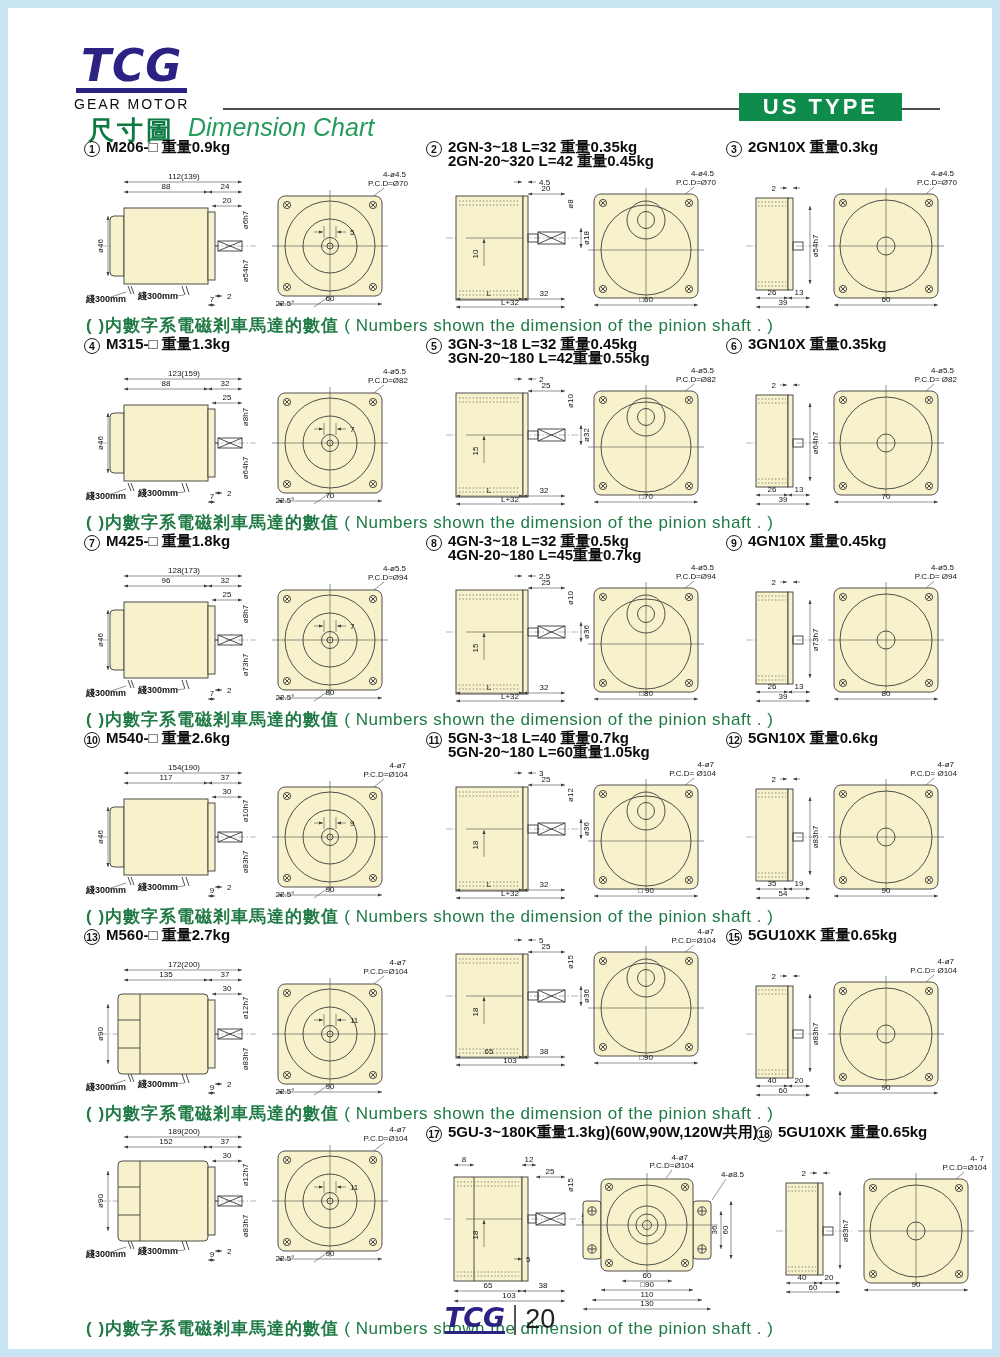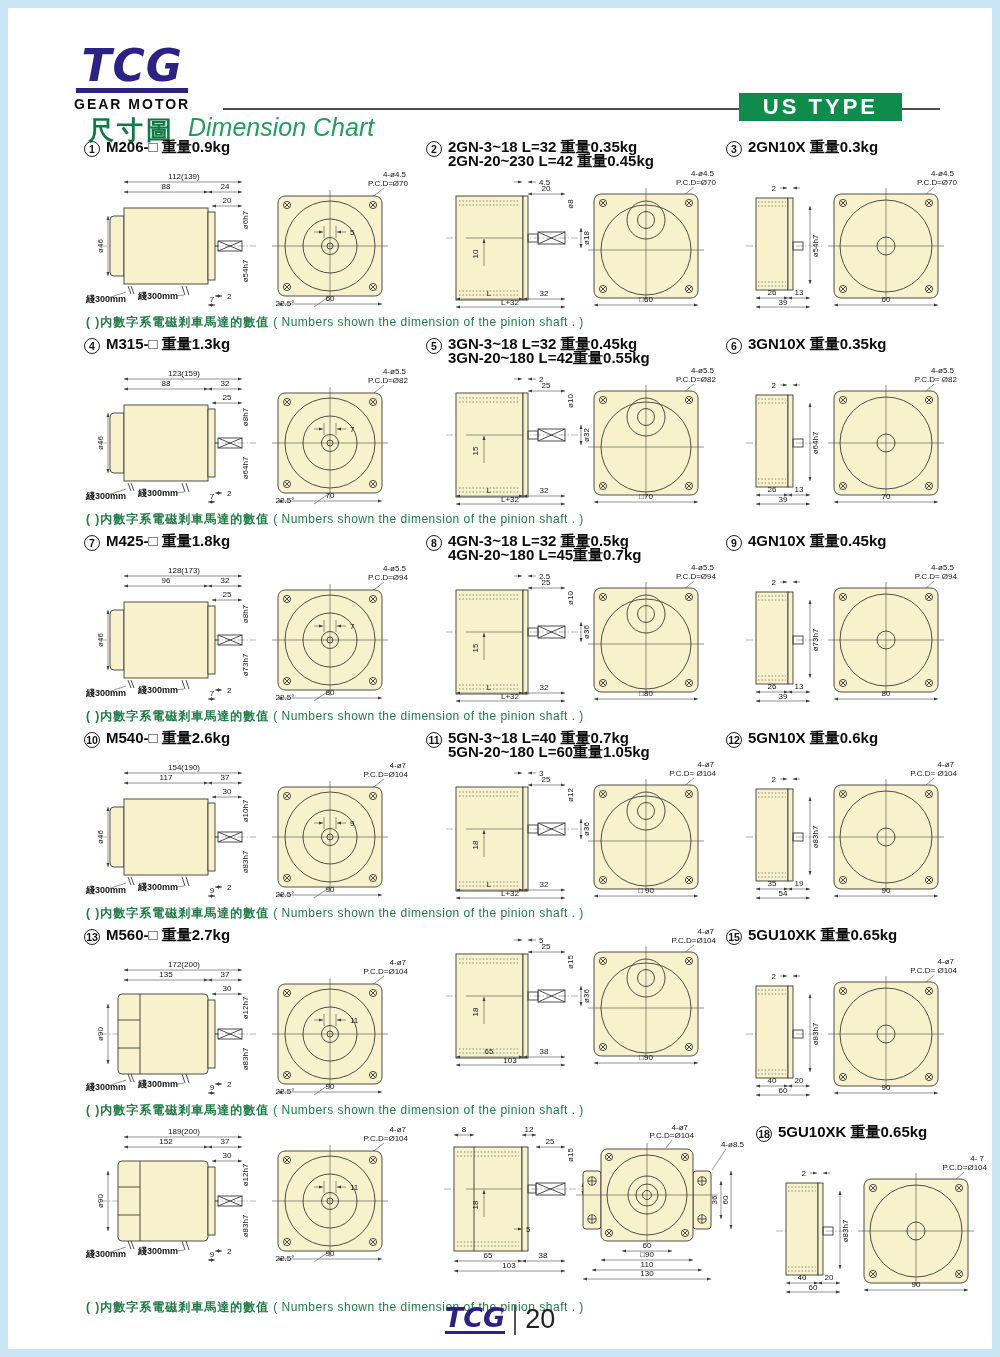--- a/index.html
+++ b/index.html
@@ -3,39 +3,39 @@
 <meta charset="utf-8">
 <style>
   *{margin:0;padding:0;box-sizing:border-box}
   html,body{background:#dcebf3;font-family:"Liberation Sans",sans-serif}
   .page{width:1000px;height:1357px;background:#ffffff;border:8px solid #c9e4f2;position:relative;overflow:hidden}
   
   .hdr{position:relative;height:130px}
   .logo{position:absolute;left:66px;top:38px;text-align:center}
   .logo-tcg{display:inline-block;font-family:"DejaVu Sans",sans-serif;font-style:italic;font-weight:900;
     font-size:44px;line-height:40px;color:#2b2284;letter-spacing:1px;border-bottom:5px solid #2b2284;padding:0 5px 2px}
-  .logo-sub{font-weight:700;font-size:14px;color:#0d0d0d;letter-spacing:2px;margin-top:3px}
+  .logo-sub{font-weight:400;font-size:14px;color:#0d0d0d;letter-spacing:2px;margin-top:3px}
   .slogan{position:absolute;left:292px;top:50px;color:#b02a1e;font-size:30px;font-weight:700;
     letter-spacing:13px;white-space:nowrap;font-family:"DejaVu Serif",serif}
   .hline{position:absolute;left:215px;right:52px;top:100px;height:2px;background:#4c4c4c}
   .ustype{position:absolute;right:90px;top:85px;background:#0f8c4b;color:#fff;font-size:22px;
     font-weight:900;letter-spacing:3px;padding:1px 24px}
   .title{position:absolute;left:80px;top:105px;display:flex;align-items:flex-start;gap:13px}
   .title-zh{color:#0e7a43;font-size:26px;font-weight:900;letter-spacing:3px}
   .title-en{color:#259a5d;font-size:25px;font-weight:400;font-style:italic}
   
   .rows{padding-left:76px}
   .row{display:flex;align-items:flex-start}
   .panel{position:relative}
   .p-motor{width:342px}.p-gear{width:300px}.p-gear17{width:330px}.p-pinion{width:238px}
   .ptitle{display:flex;align-items:flex-start;gap:6px;height:30px;padding-top:2px}
   .circ{flex:0 0 auto;width:16px;height:16px;border:1.4px solid #222;border-radius:50%;
     font-size:10.5px;font-weight:700;color:#111;text-align:center;line-height:14px;margin-top:1px}
   .tlines{font-size:15px;font-weight:700;color:#0d0d0d;line-height:14px;white-space:nowrap}
-  .note{height:21px;font-size:12px;color:#1f7a45;padding-left:2px;white-space:nowrap}
+  .note{height:21px;font-size:17px;color:#1f7a45;padding-left:2px;white-space:nowrap}
   .note b{font-weight:700;letter-spacing:1px}
   .note span{letter-spacing:.5px}
   
   svg text{font-family:"Liberation Sans",sans-serif;font-size:8px;fill:#141414}
   svg .f{fill:#f7f2cc;stroke:#3b3b3b;stroke-width:.9}
   svg .s{fill:none;stroke:#3b3b3b;stroke-width:.9}
   svg .dim{fill:none;stroke:#4a4a4a;stroke-width:.6}
   svg .cl{fill:none;stroke:#6a6a6a;stroke-width:.5;stroke-dasharray:7 2 1.5 2}
   svg .dt{fill:none;stroke:#555;stroke-width:.7;stroke-dasharray:1.4 2}
   svg .wt{font-weight:700;font-size:9px}
@@ -141,21 +141,21 @@
             <text x="266" y="67" text-anchor="start" class="">5</text>
             <text x="201" y="138" text-anchor="middle" class="">22.5°</text>
             <line class="dim" x1="246" y1="128" x2="230" y2="139"></line>
             <line class="dim" x1="194" y1="136" x2="298" y2="136" marker-start="url(#a)" marker-end="url(#a)"></line>
             <text x="246" y="133" text-anchor="middle" class="">60</text>
           </svg></div>
         <div class="panel p-gear"><div class="ptitle">
             <span class="circ">2</span>
             <span class="tlines">
               <div>2GN-3~18 L=32 重量0.35kg</div>
-              <div>2GN-20~230 L=42  重量0.45kg</div>
+              <div>2GN-20~320 L=42  重量0.45kg</div>
             </span>
           </div><svg width="300" height="142" viewBox="0 0 300 142">
             <line class="cl" x1="20" y1="70" x2="160" y2="70"></line>
             <rect class="f" x="30" y="28" width="67" height="104"></rect>
             <line class="dt" x1="33" y1="33" x2="94" y2="33"></line>
             <line class="dt" x1="33" y1="37" x2="94" y2="37"></line>
             <line class="dt" x1="33" y1="123" x2="94" y2="123"></line>
             <line class="dt" x1="33" y1="127" x2="94" y2="127"></line>
             <rect class="f" x="97" y="28" width="5" height="104"></rect>
             <rect class="s" x="102" y="66" width="10" height="8"></rect>
@@ -1030,21 +1030,26 @@
             <line class="dim" x1="240" y1="58" x2="240" y2="70"></line>
             <line class="dim" x1="252" y1="58" x2="252" y2="70"></line>
             <line class="dim" x1="230" y1="64" x2="239" y2="64" marker-end="url(#a)"></line>
             <line class="dim" x1="262" y1="64" x2="253" y2="64" marker-end="url(#a)"></line>
             <text x="266" y="67" text-anchor="start" class="">11</text>
             <text x="201" y="138" text-anchor="middle" class="">22.5°</text>
             <line class="dim" x1="246" y1="128" x2="230" y2="139"></line>
             <line class="dim" x1="194" y1="136" x2="298" y2="136" marker-start="url(#a)" marker-end="url(#a)"></line>
             <text x="246" y="133" text-anchor="middle" class="">90</text>
           </svg></div>
-        <div class="panel p-gear17"><svg width="330" height="160" viewBox="0 0 330 160">
+        <div class="panel p-gear17"><div class="ptitle">
+            <span class="circ">17</span>
+            <span class="tlines">
+              <div>5GU-3~180K重量1.3kg)(60W,90W,120W共用)</div>
+            </span>
+          </div><svg width="330" height="160" viewBox="0 0 330 160">
             <line class="cl" x1="18" y1="66" x2="164" y2="66"></line>
             <rect class="f" x="28" y="24" width="68" height="104"></rect>
             <line class="s" x1="48" y1="24" x2="48" y2="128"></line>
             <line class="dt" x1="31" y1="29" x2="93" y2="29"></line>
             <line class="dt" x1="31" y1="33" x2="93" y2="33"></line>
             <line class="dt" x1="31" y1="119" x2="93" y2="119"></line>
             <line class="dt" x1="31" y1="123" x2="93" y2="123"></line>
             <rect class="f" x="96" y="24" width="6" height="104"></rect>
             <rect class="s" x="102" y="62" width="8" height="8"></rect>
             <rect class="s" x="110" y="60" width="29" height="12"></rect>

